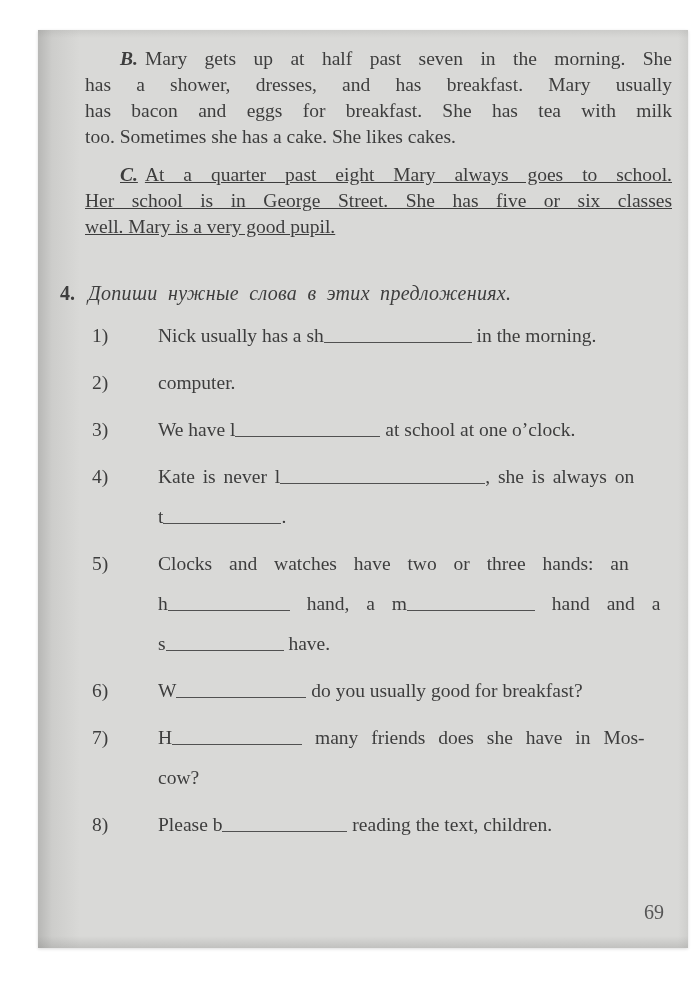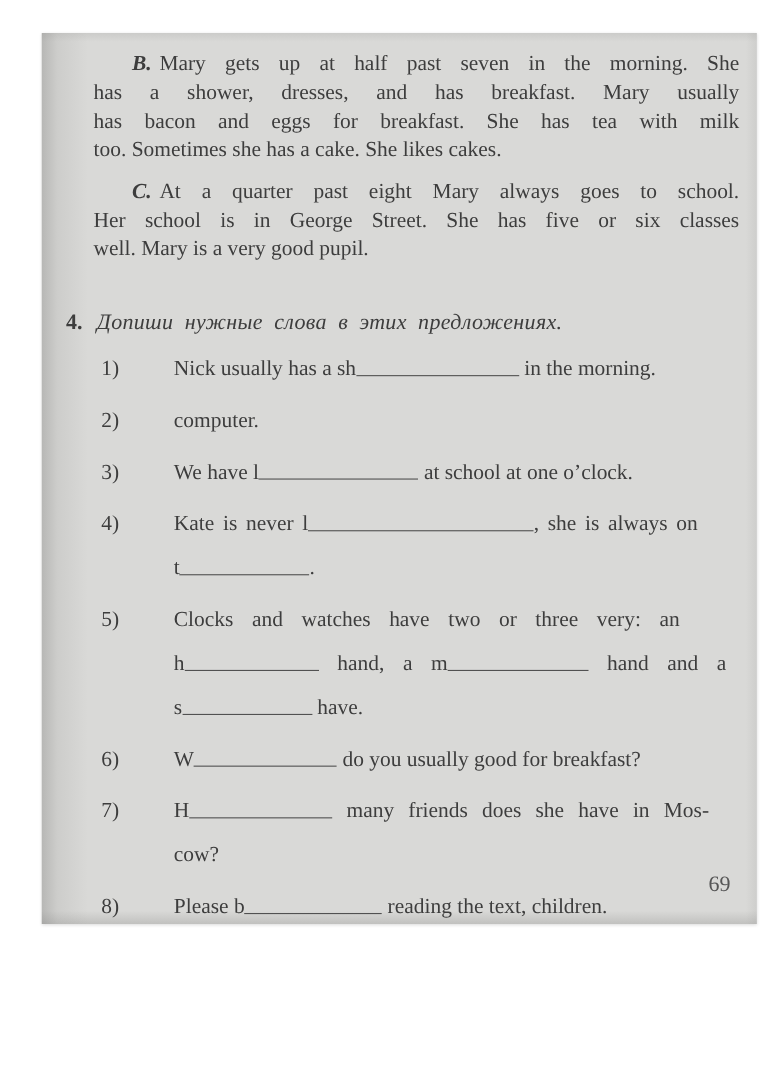--- a/index.html
+++ b/index.html
@@ -2,33 +2,33 @@
 <html><head>
 <meta charset="utf-8">
 <style>
   html,body { margin:0; padding:0; }
   body {
     width:700px; height:992px; background:#ffffff; position:relative;
     font-family:"Liberation Serif","DejaVu Serif",serif;
     -webkit-font-smoothing:antialiased;
   }
   .page {
-    position:absolute; left:38px; top:30px; width:650px; height:810px;
+    position:absolute; left:38px; top:30px; width:650px; height:918px;
     box-sizing:border-box; padding:16px 16px 0 47px;
     color:#3d3d3d;
     background:
       linear-gradient(90deg, rgba(120,120,118,0.35) 0px, rgba(150,150,148,0.18) 14px, rgba(0,0,0,0) 42px),
       linear-gradient(270deg, rgba(140,140,138,0.14) 0px, rgba(0,0,0,0) 10px),
       linear-gradient(0deg, rgba(130,130,128,0.28) 0px, rgba(0,0,0,0) 12px),
       linear-gradient(180deg, rgba(150,150,148,0.20) 0px, rgba(0,0,0,0) 8px),
       #d9d9d7;
     box-shadow:0 1px 3px rgba(0,0,0,0.15);
   }
   .para { font-size:19.5px; line-height:26px; }
-  .para + .para { margin-top:12px; }
+  .para + .para { margin-top:12px;text-decoration:underline; }
   .pl { text-align:justify; text-align-last:justify; white-space:normal; }
   .pl.first { padding-left:35px; }
   .pl.last { text-align:left; text-align-last:auto; }
   .plabel { font-weight:bold; font-style:italic; margin-right:7px; }
 
   .ex-head { margin-top:40px; margin-left:-25px; font-size:20px; line-height:26px; }
   .ex-head .num { font-weight:bold; margin-right:13px; }
   .ex-head .instr { font-style:italic; word-spacing:5px; letter-spacing:0.3px;margin-top:32px; }
 
   .ex-items { margin-top:10px; margin-left:7px; font-size:19.5px; }
@@ -86,21 +86,21 @@
       <div class="ex-item">
         <span class="ex-num">4)</span>
         <div class="ex-content">
           <div class="ex-line" style="word-spacing: 3px;"><span>Kate is never l</span><span class="blank" style="width: 205px;"></span><span>, she is always on</span></div>
           <div class="ex-line"><span>t</span><span class="blank" style="width: 118px;"></span><span>.</span></div>
         </div>
       </div>
       <div class="ex-item">
         <span class="ex-num">5)</span>
         <div class="ex-content">
-          <div class="ex-line" style="word-spacing: 12px;"><span>Clocks and watches have two or three very: an</span></div>
+          <div class="ex-line" style="word-spacing: 12px;"><span>Clocks and watches have two or three hands: an</span></div>
           <div class="ex-line" style="word-spacing: 12px;"><span>h</span><span class="blank" style="width: 122px;"></span><span> hand, a m</span><span class="blank" style="width: 128px;"></span><span> hand and a</span></div>
           <div class="ex-line"><span>s</span><span class="blank" style="width: 118px;"></span><span> have.</span></div>
         </div>
       </div>
       <div class="ex-item">
         <span class="ex-num">6)</span>
         <div class="ex-content">
           <div class="ex-line"><span>W</span><span class="blank" style="width: 130px;"></span><span> do you usually good for breakfast?</span></div>
         </div>
       </div>

